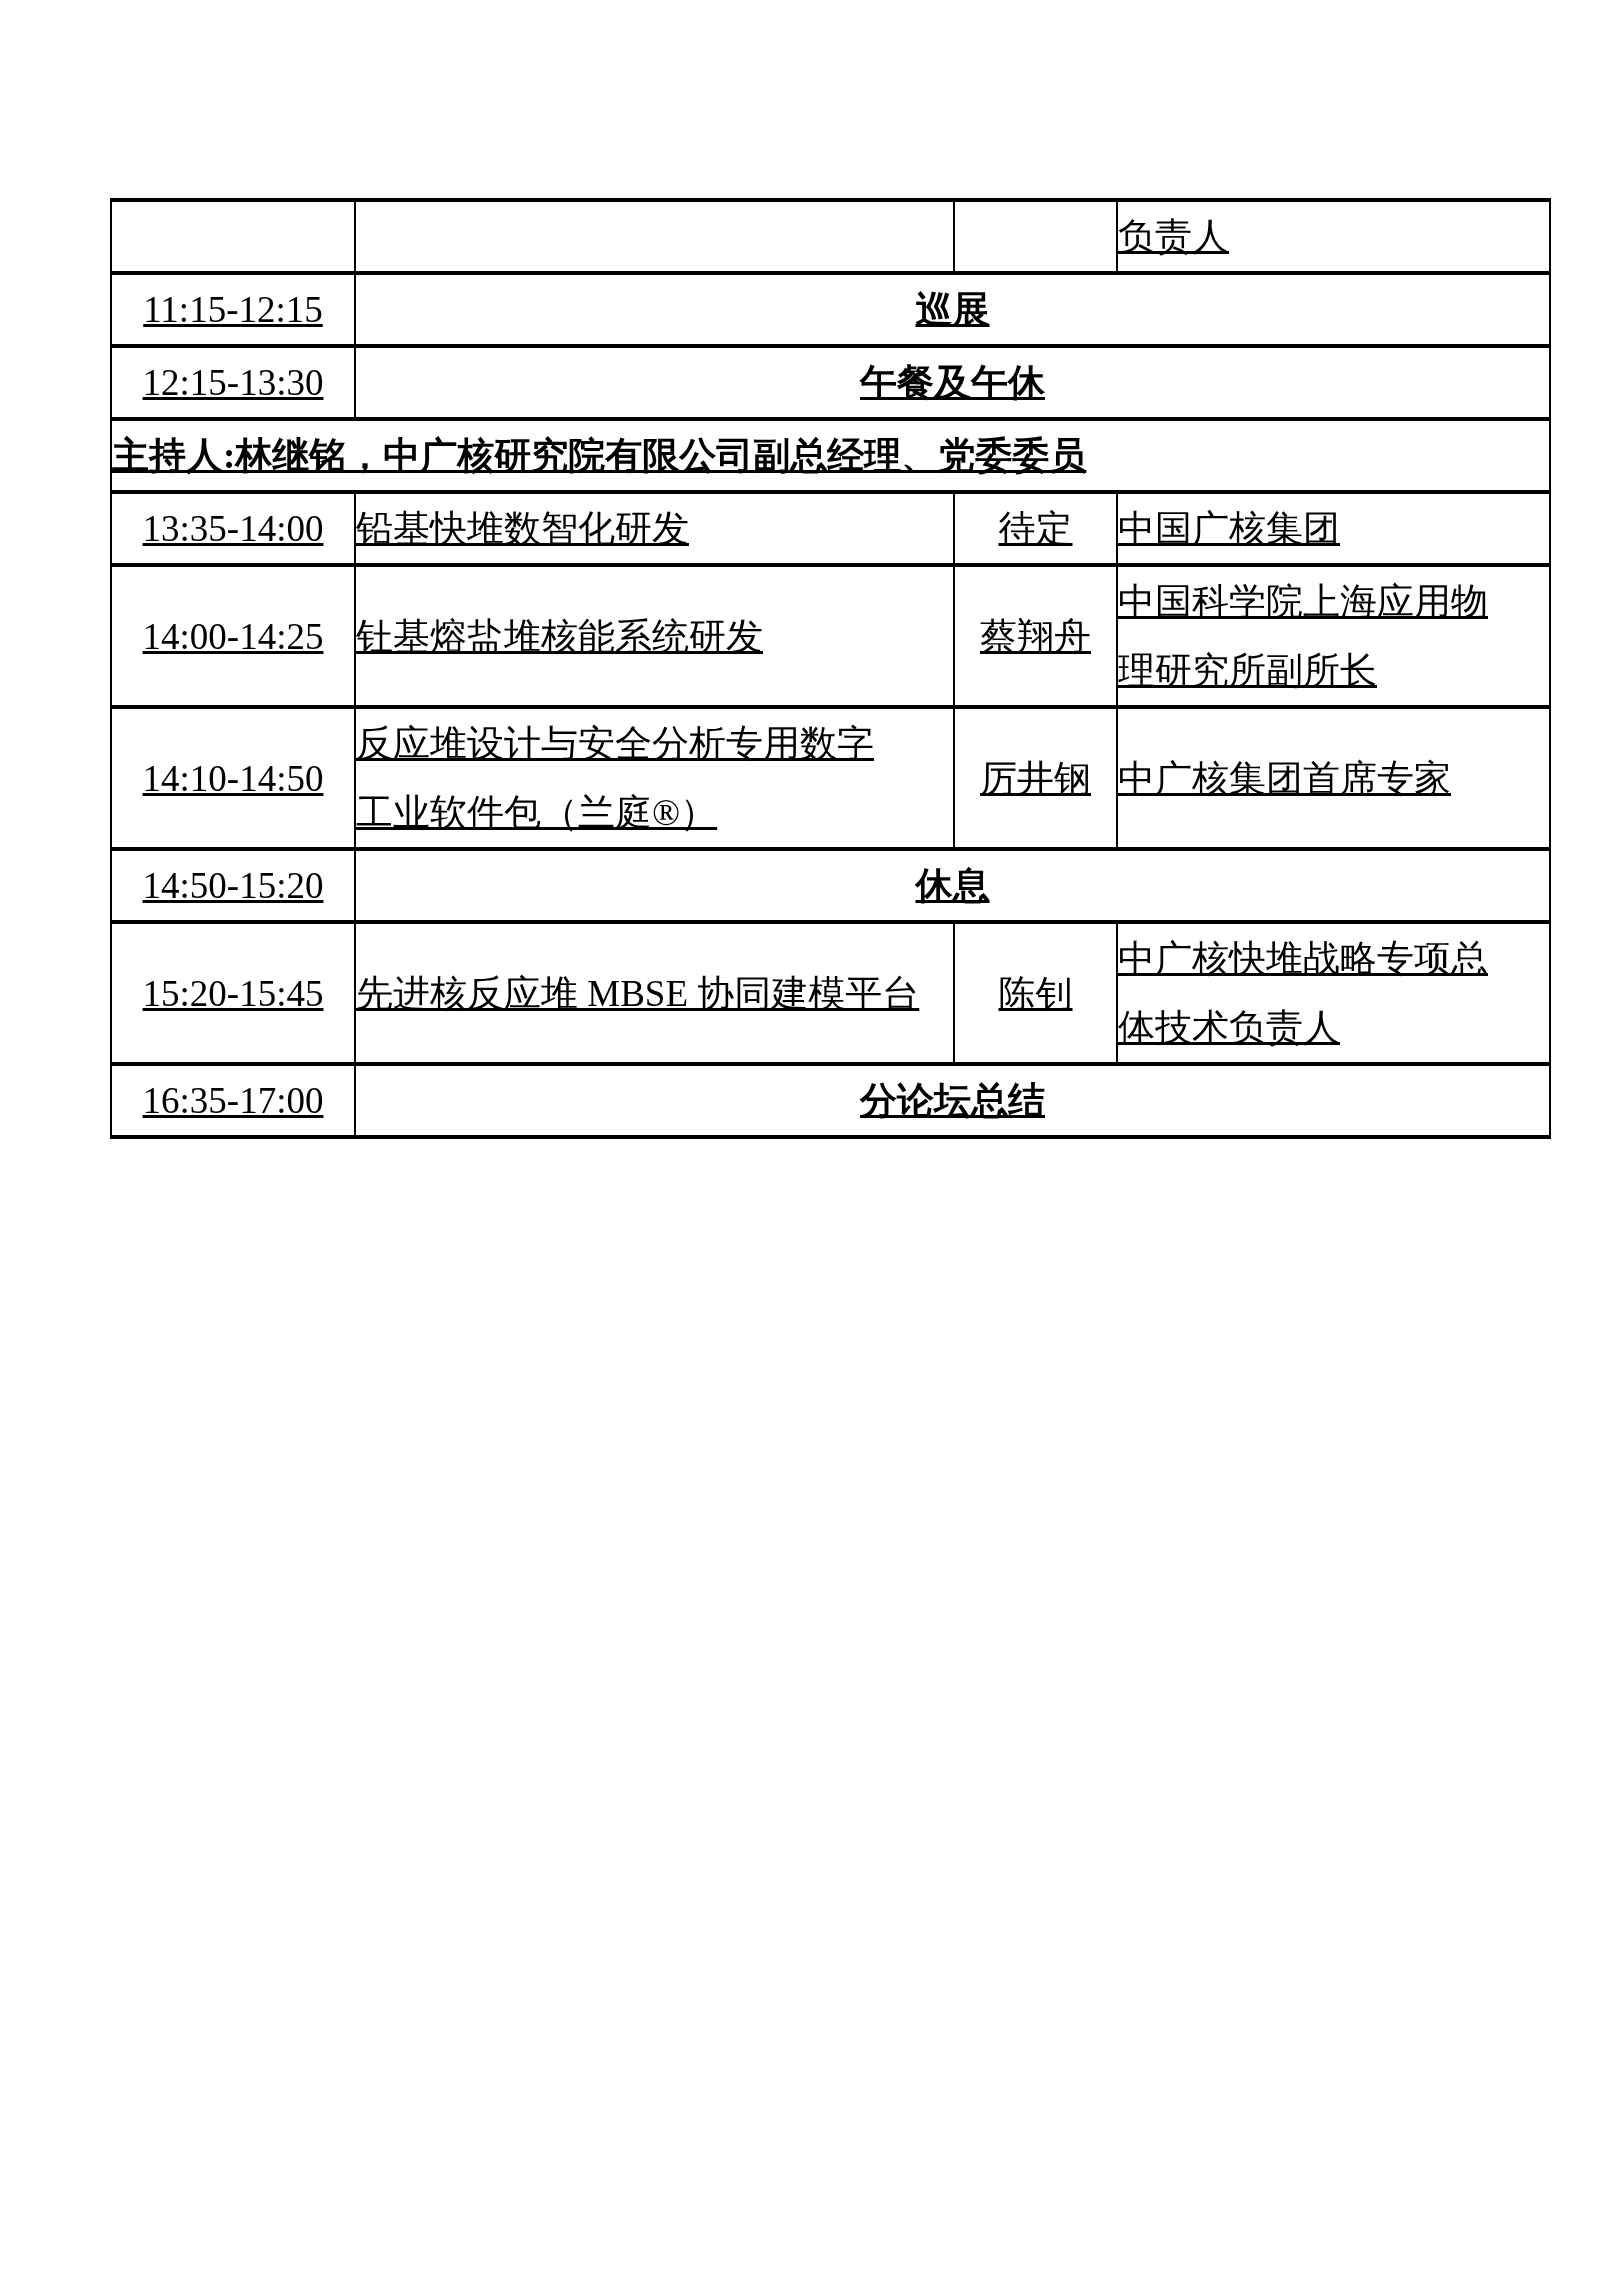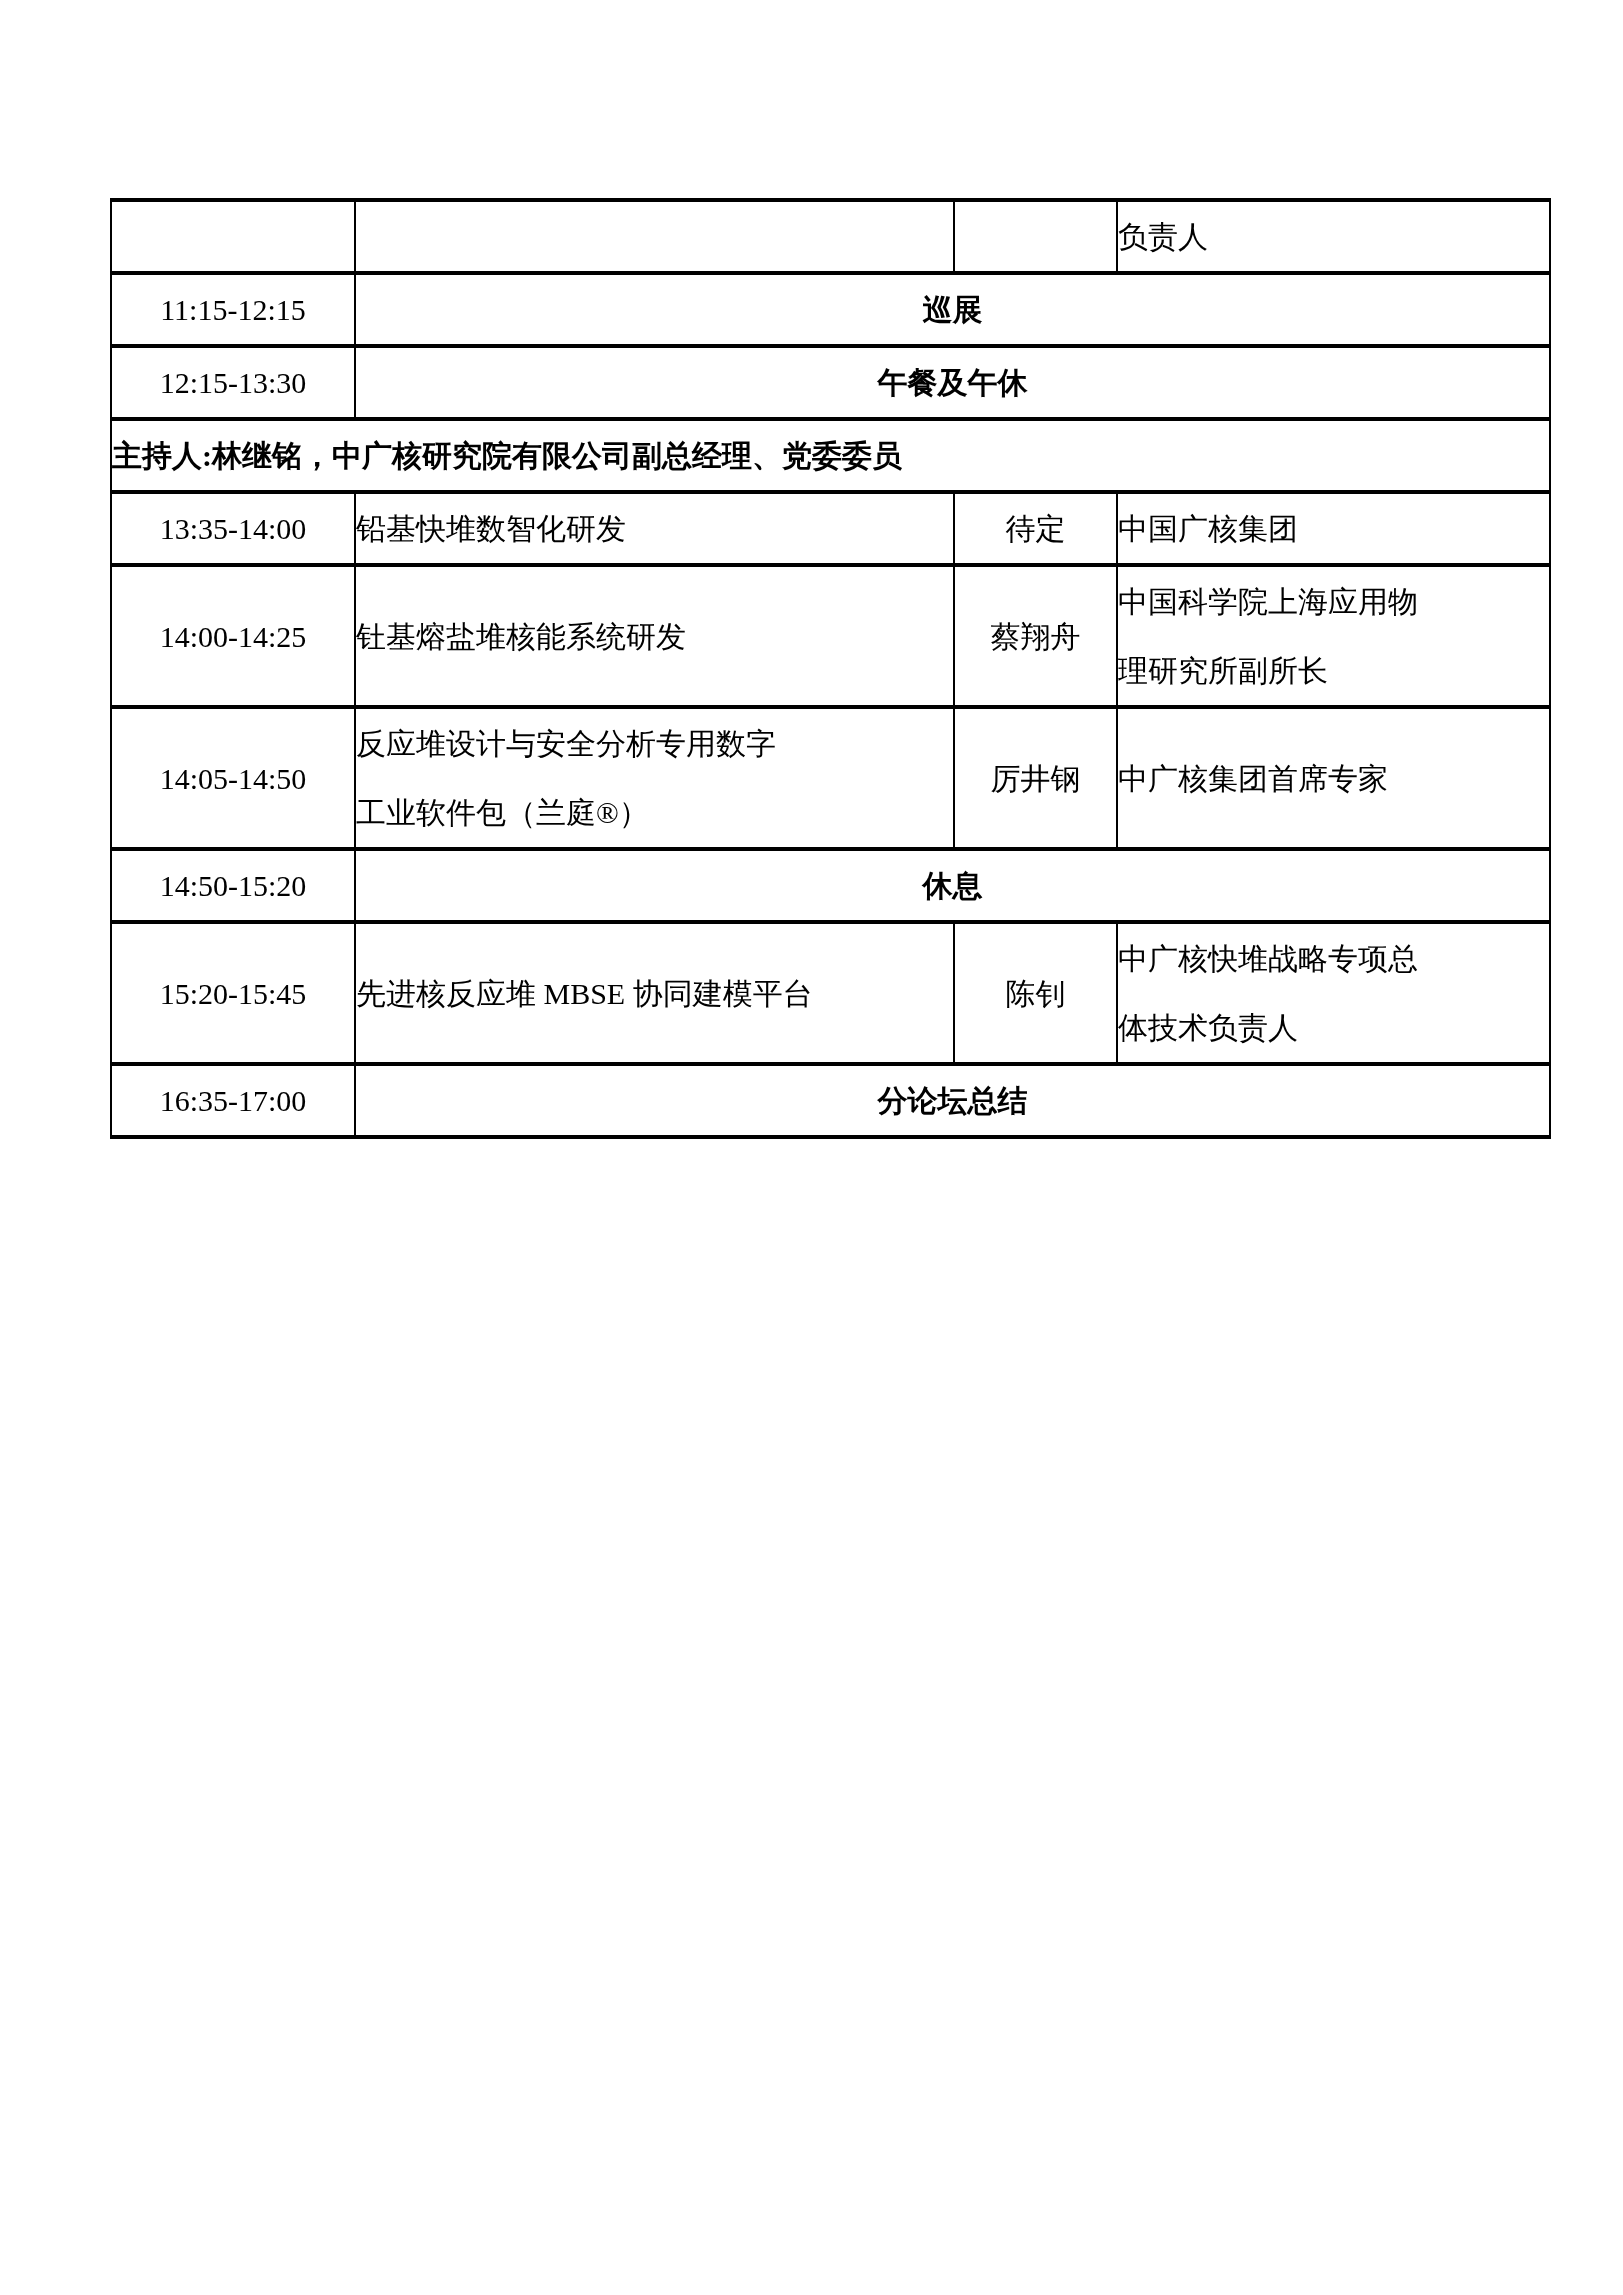--- a/index.html
+++ b/index.html
@@ -20,25 +20,26 @@
     top: 198px;
     width: 1439px;
     border-collapse: collapse;
     table-layout: fixed;
   }
   table.agenda td {
     border: 2px solid #000000;
     border-top-width: 4.1px;
     border-bottom-width: 4.1px;
     vertical-align: middle;
-    font-size: 30px;
+    font-size: 37px;
     line-height: 69px;
     white-space: pre-line;
     overflow: hidden;
     padding: 0;
+    text-decoration: underline;
   }
   td.time {
     text-align: center;
   }
   td.topic {
     text-align: left;
     padding: 0 10.2px 0 20.4px;
   }
   td.speaker {
     text-align: center;
@@ -104,21 +105,21 @@
 
   <tr class="h-double">
     <td class="time">14:00-14:25</td>
     <td class="topic">钍基熔盐堆核能系统研发</td>
     <td class="speaker">蔡翔舟</td>
     <td class="aff">中国科学院上海应用物
 理研究所副所长</td>
   </tr>
 
   <tr class="h-double">
-    <td class="time">14:05-14:50</td>
+    <td class="time">14:10-14:50</td>
     <td class="topic">反应堆设计与安全分析专用数字
 工业软件包（兰庭®）</td>
     <td class="speaker">厉井钢</td>
     <td class="aff">中广核集团首席专家</td>
   </tr>
 
   <tr class="h-single">
     <td class="time">14:50-15:20</td>
     <td class="session" colspan="3">休息</td>
   </tr>

